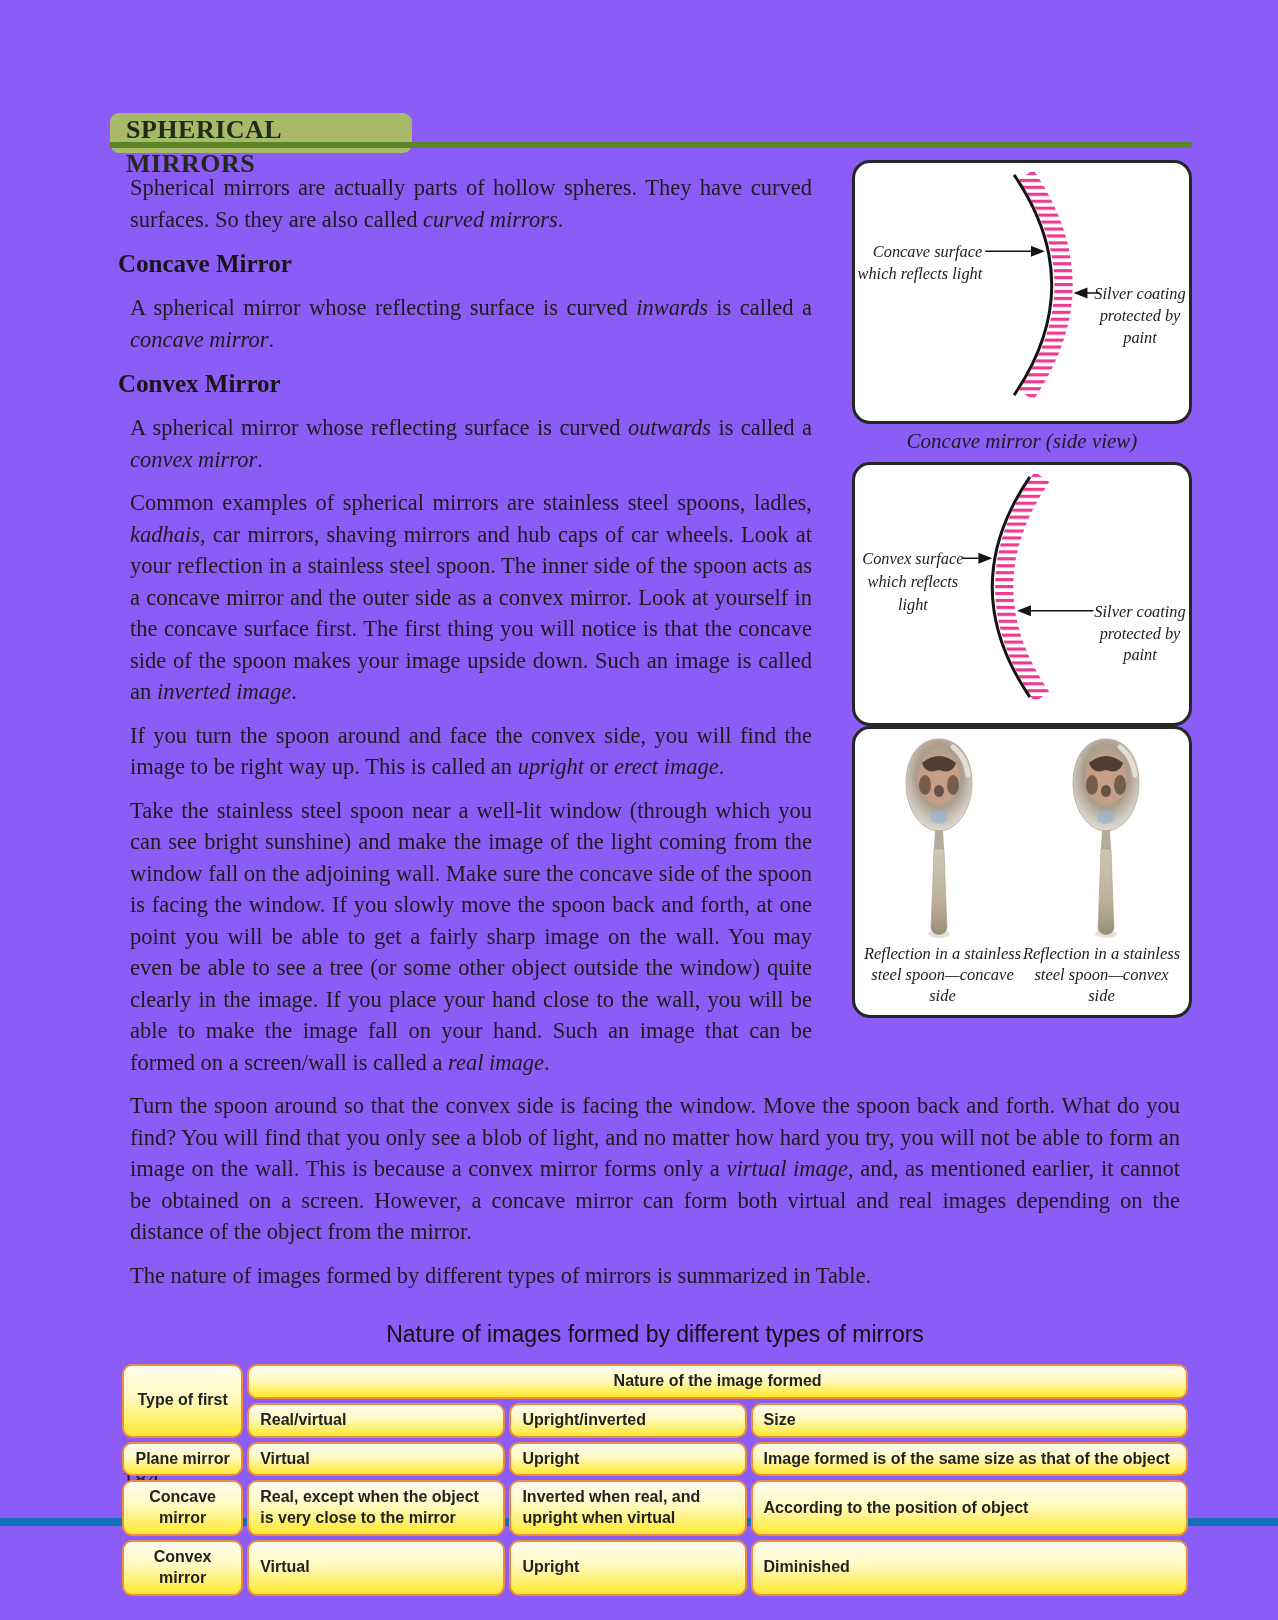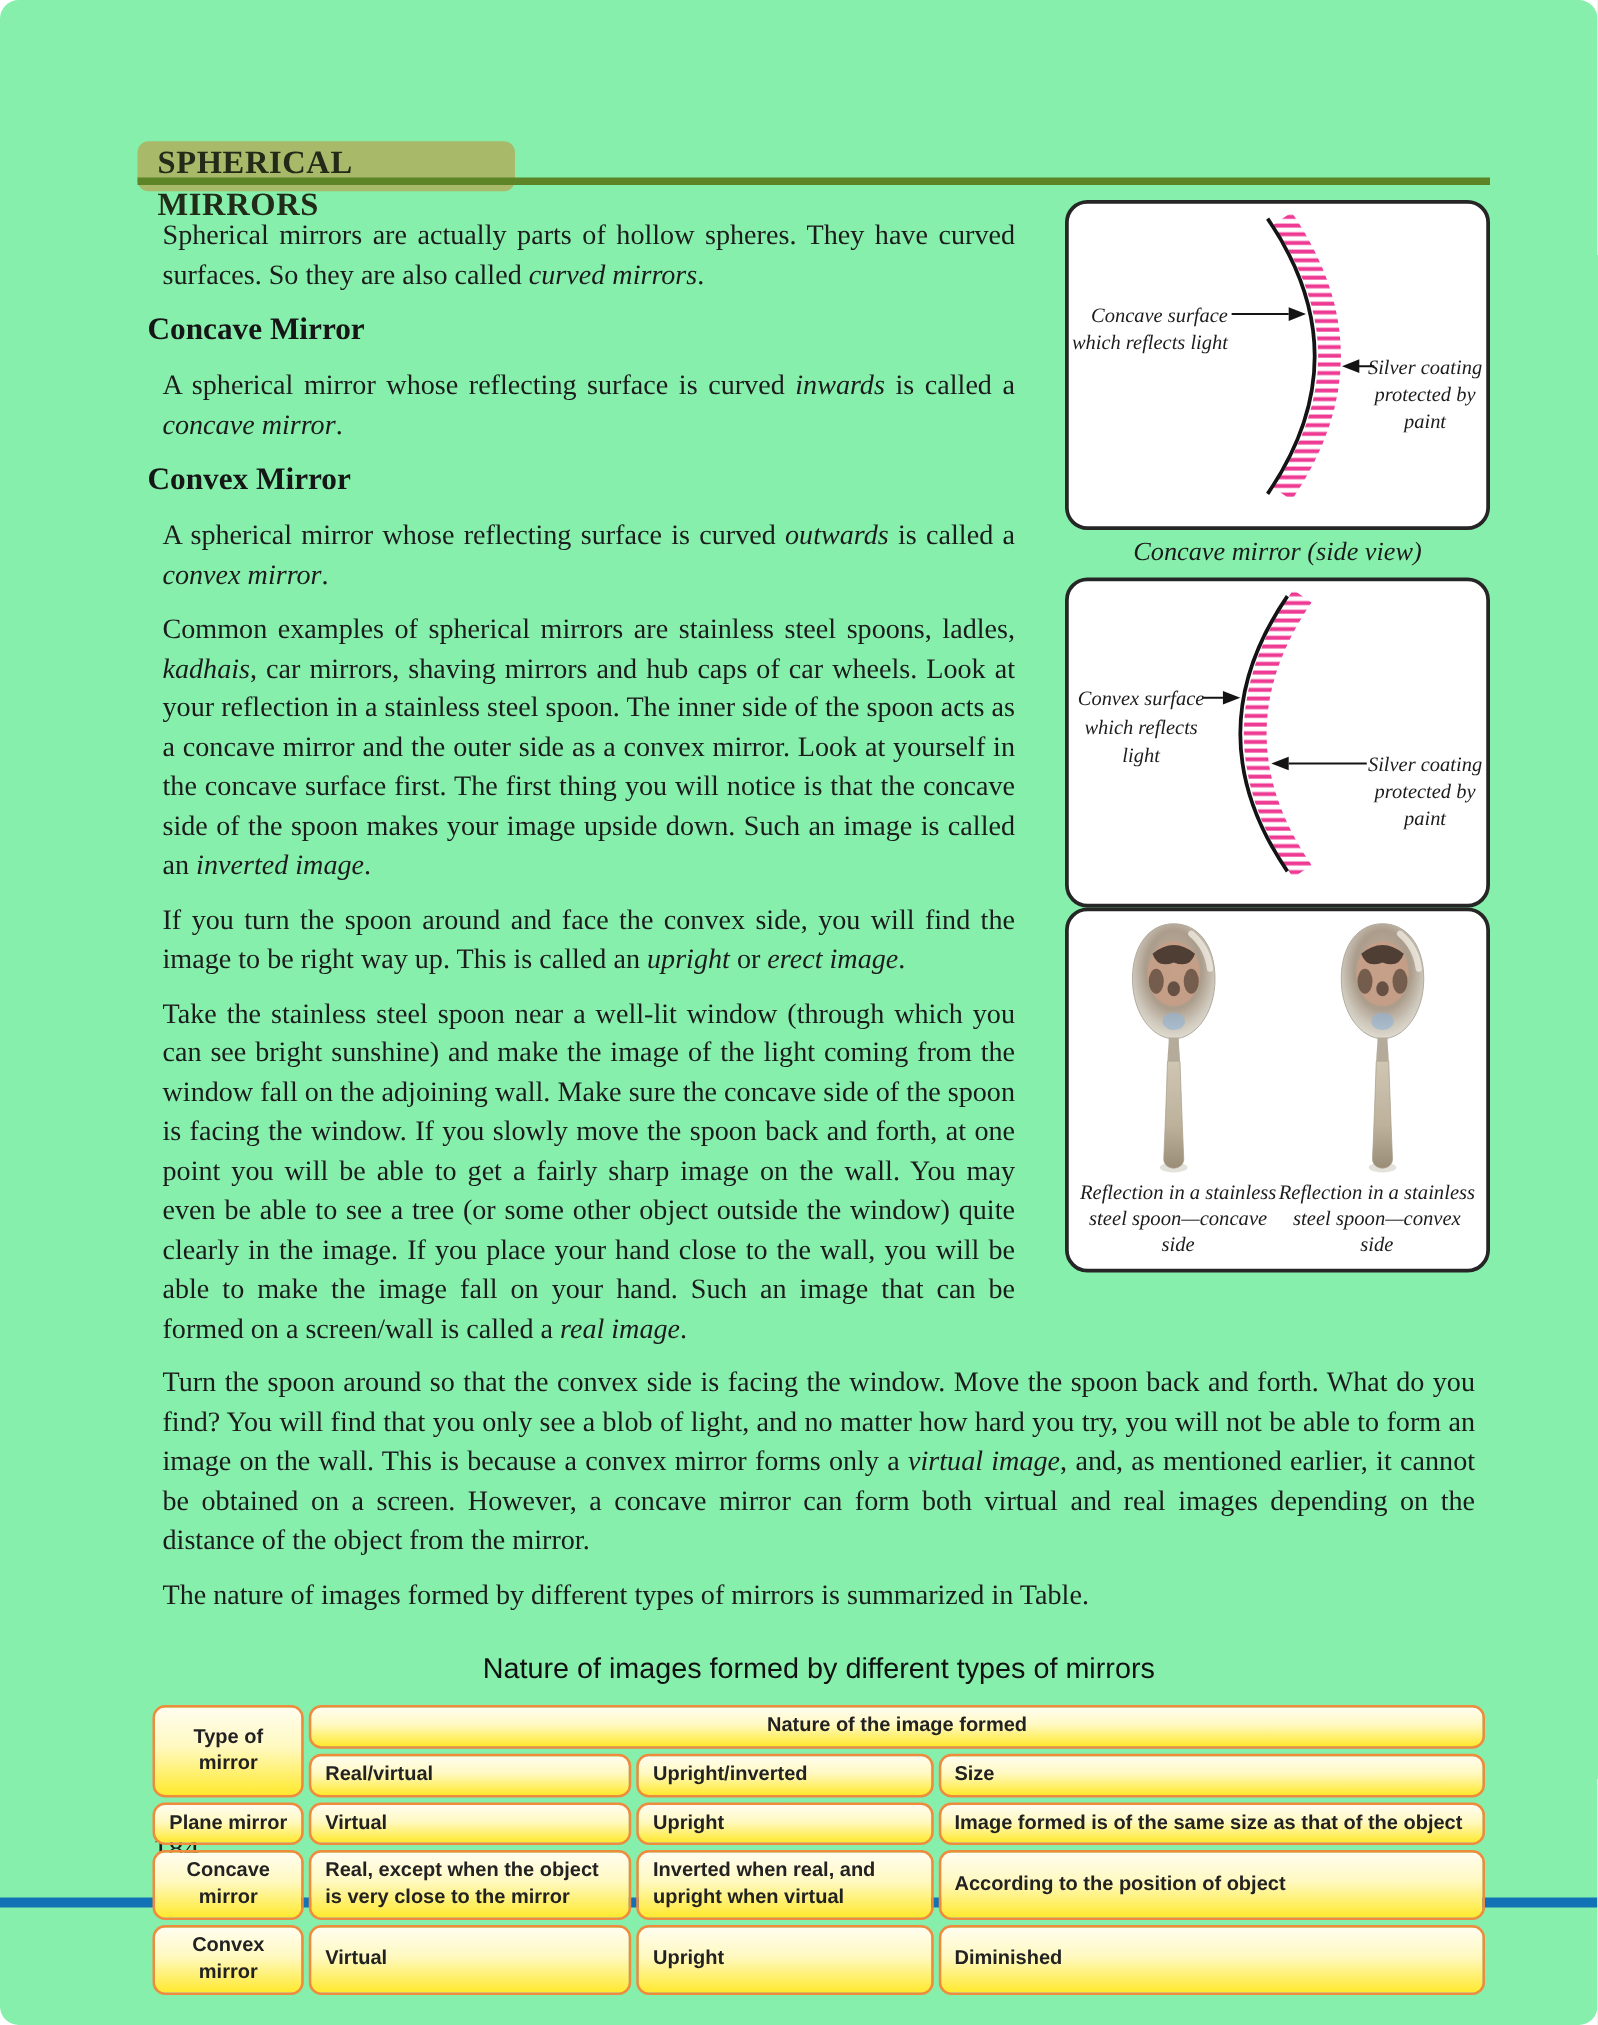--- a/index.html
+++ b/index.html
@@ -1,17 +1,17 @@
 <!DOCTYPE html>
 <html><head>
 <meta charset="utf-8">
 <style>
   html,body{margin:0;padding:0;background:#ffffff;}
-  .page{position:relative;width:1278px;height:1620px;background:#86efac;overflow:hidden;
-        font-family:"Liberation Serif", serif;color:#1c1c1c;border-radius:15px;}
+  .page{position:relative;width:1278px;height:1620px;background:#8b5cf6;overflow:hidden;
+        font-family:"Liberation Serif", serif;color:#1c1c1c;}
 
   
   .section-band{position:absolute;left:110px;top:113px;width:302px;height:40px;
         background:#a8b96a;border-radius:9px;z-index:1;}
   .section-band .t{font-weight:bold;font-size:26px;letter-spacing:.5px;color:#222a18;
         padding-left:16px;line-height:34px;}
   .section-rule{position:absolute;left:110px;top:142px;width:1082px;height:6px;
         background:#5d8527;z-index:2;}
 
   
@@ -173,21 +173,21 @@
     <div class="tbl-title">Nature of images formed by different types of mirrors</div>
     <table class="nature">
       <colgroup>
           <col style="width:11.5%">
           <col style="width:24.5%">
           <col style="width:22.5%">
           <col style="width:41.5%">
         </colgroup>
       <tbody>
           <tr>
-        <th class="group" rowspan="2">Type of mirror</th>
+        <th class="group" rowspan="2">Type of first</th>
         <th class="group" colspan="3">Nature of the image formed</th>
       </tr>
       <tr>
         <th>Real/virtual</th>
         <th>Upright/inverted</th>
         <th>Size</th>
       </tr>
       <tr>
         <td class="typecol">Plane mirror</td>
         <td>Virtual</td>

